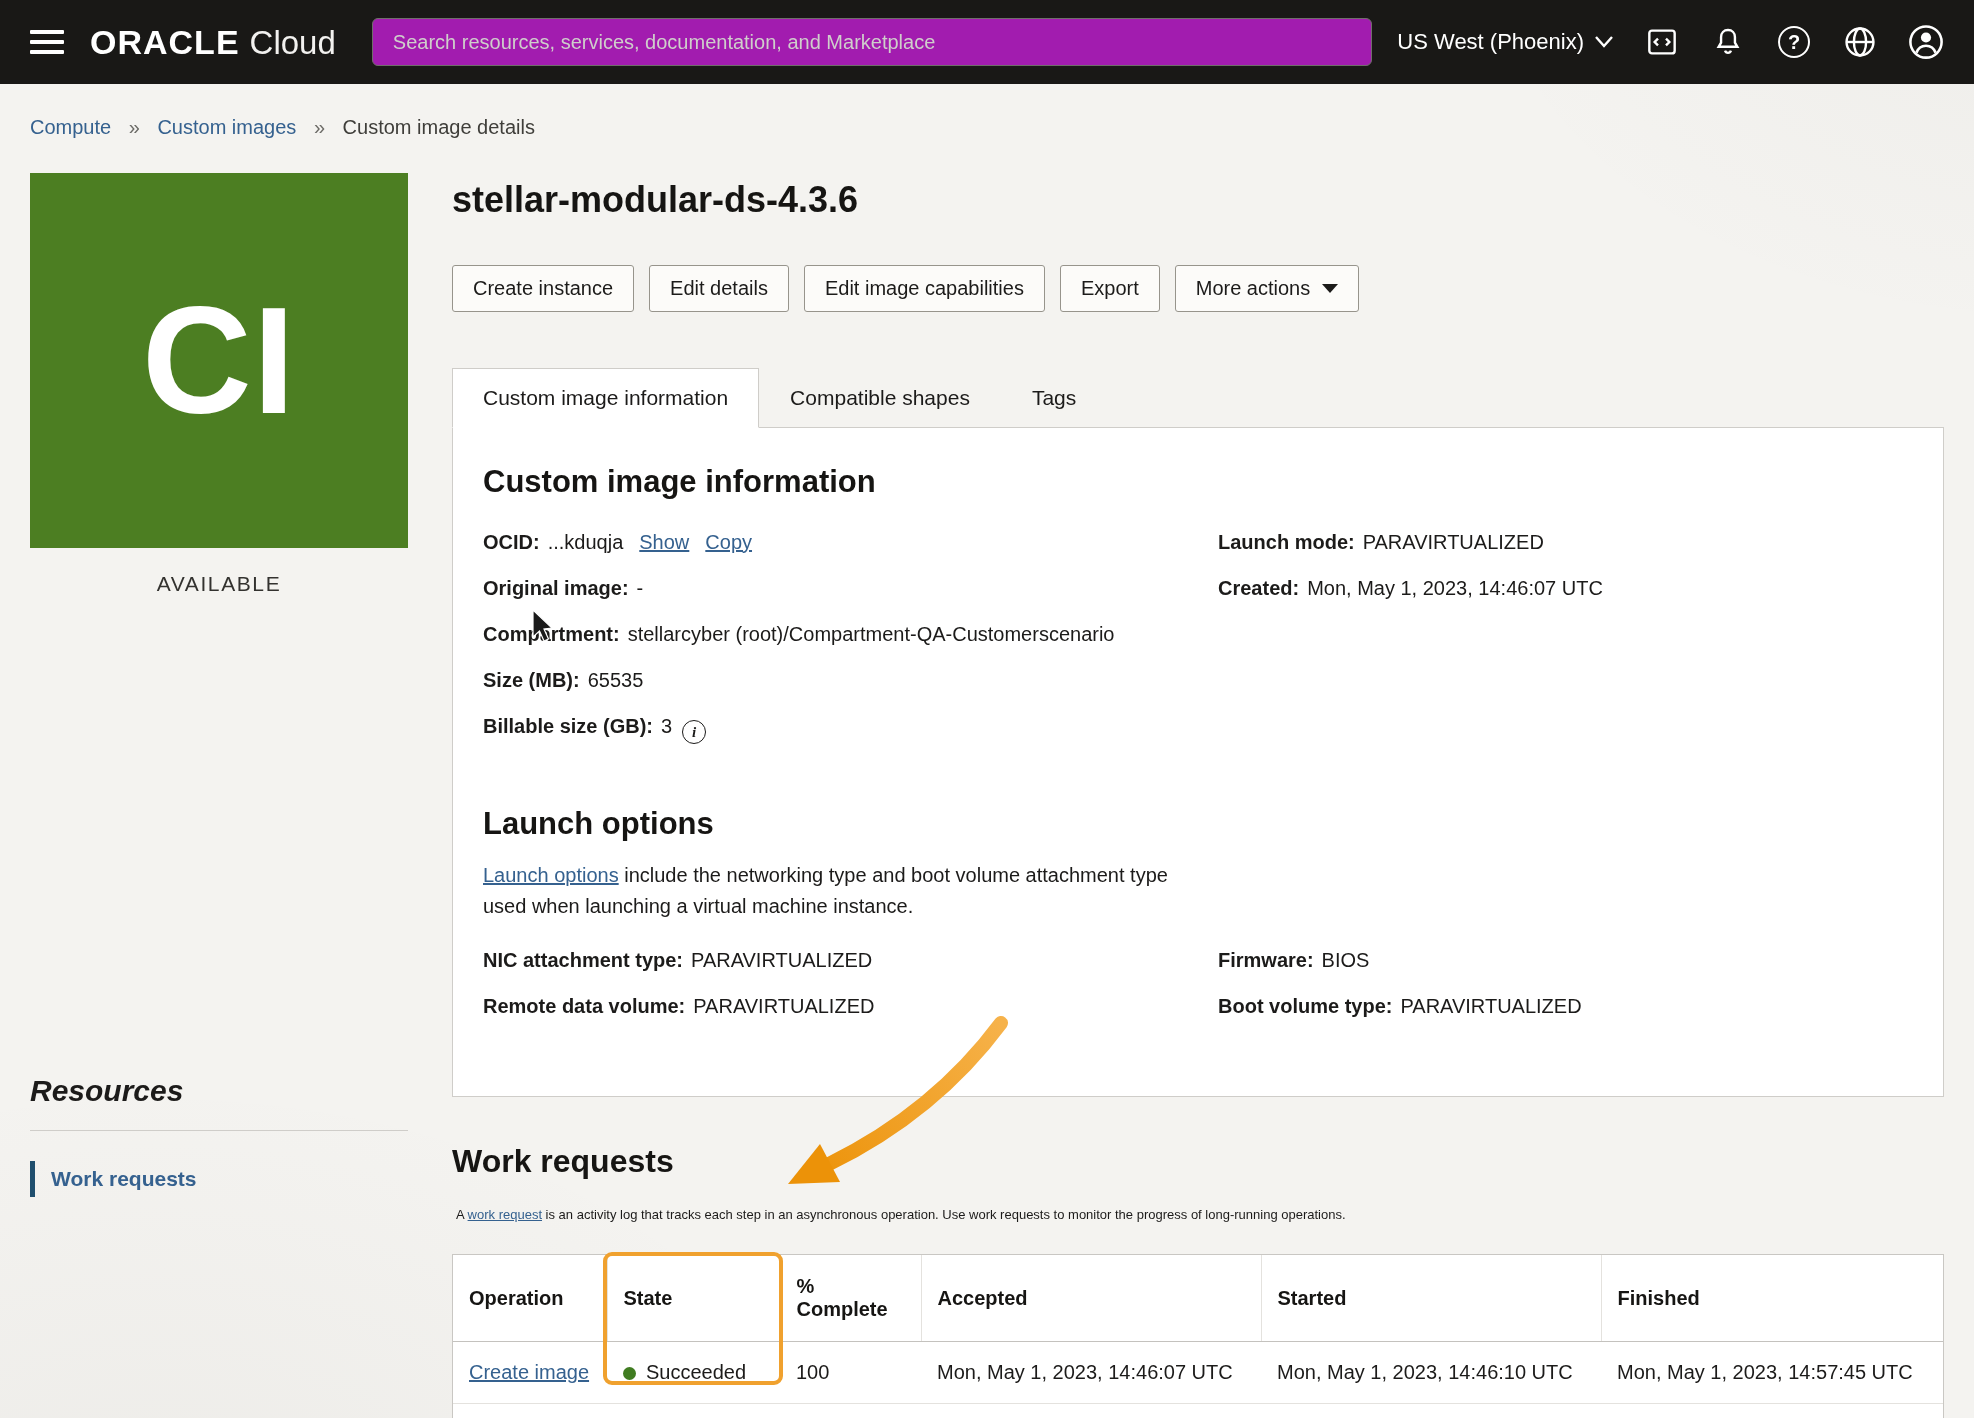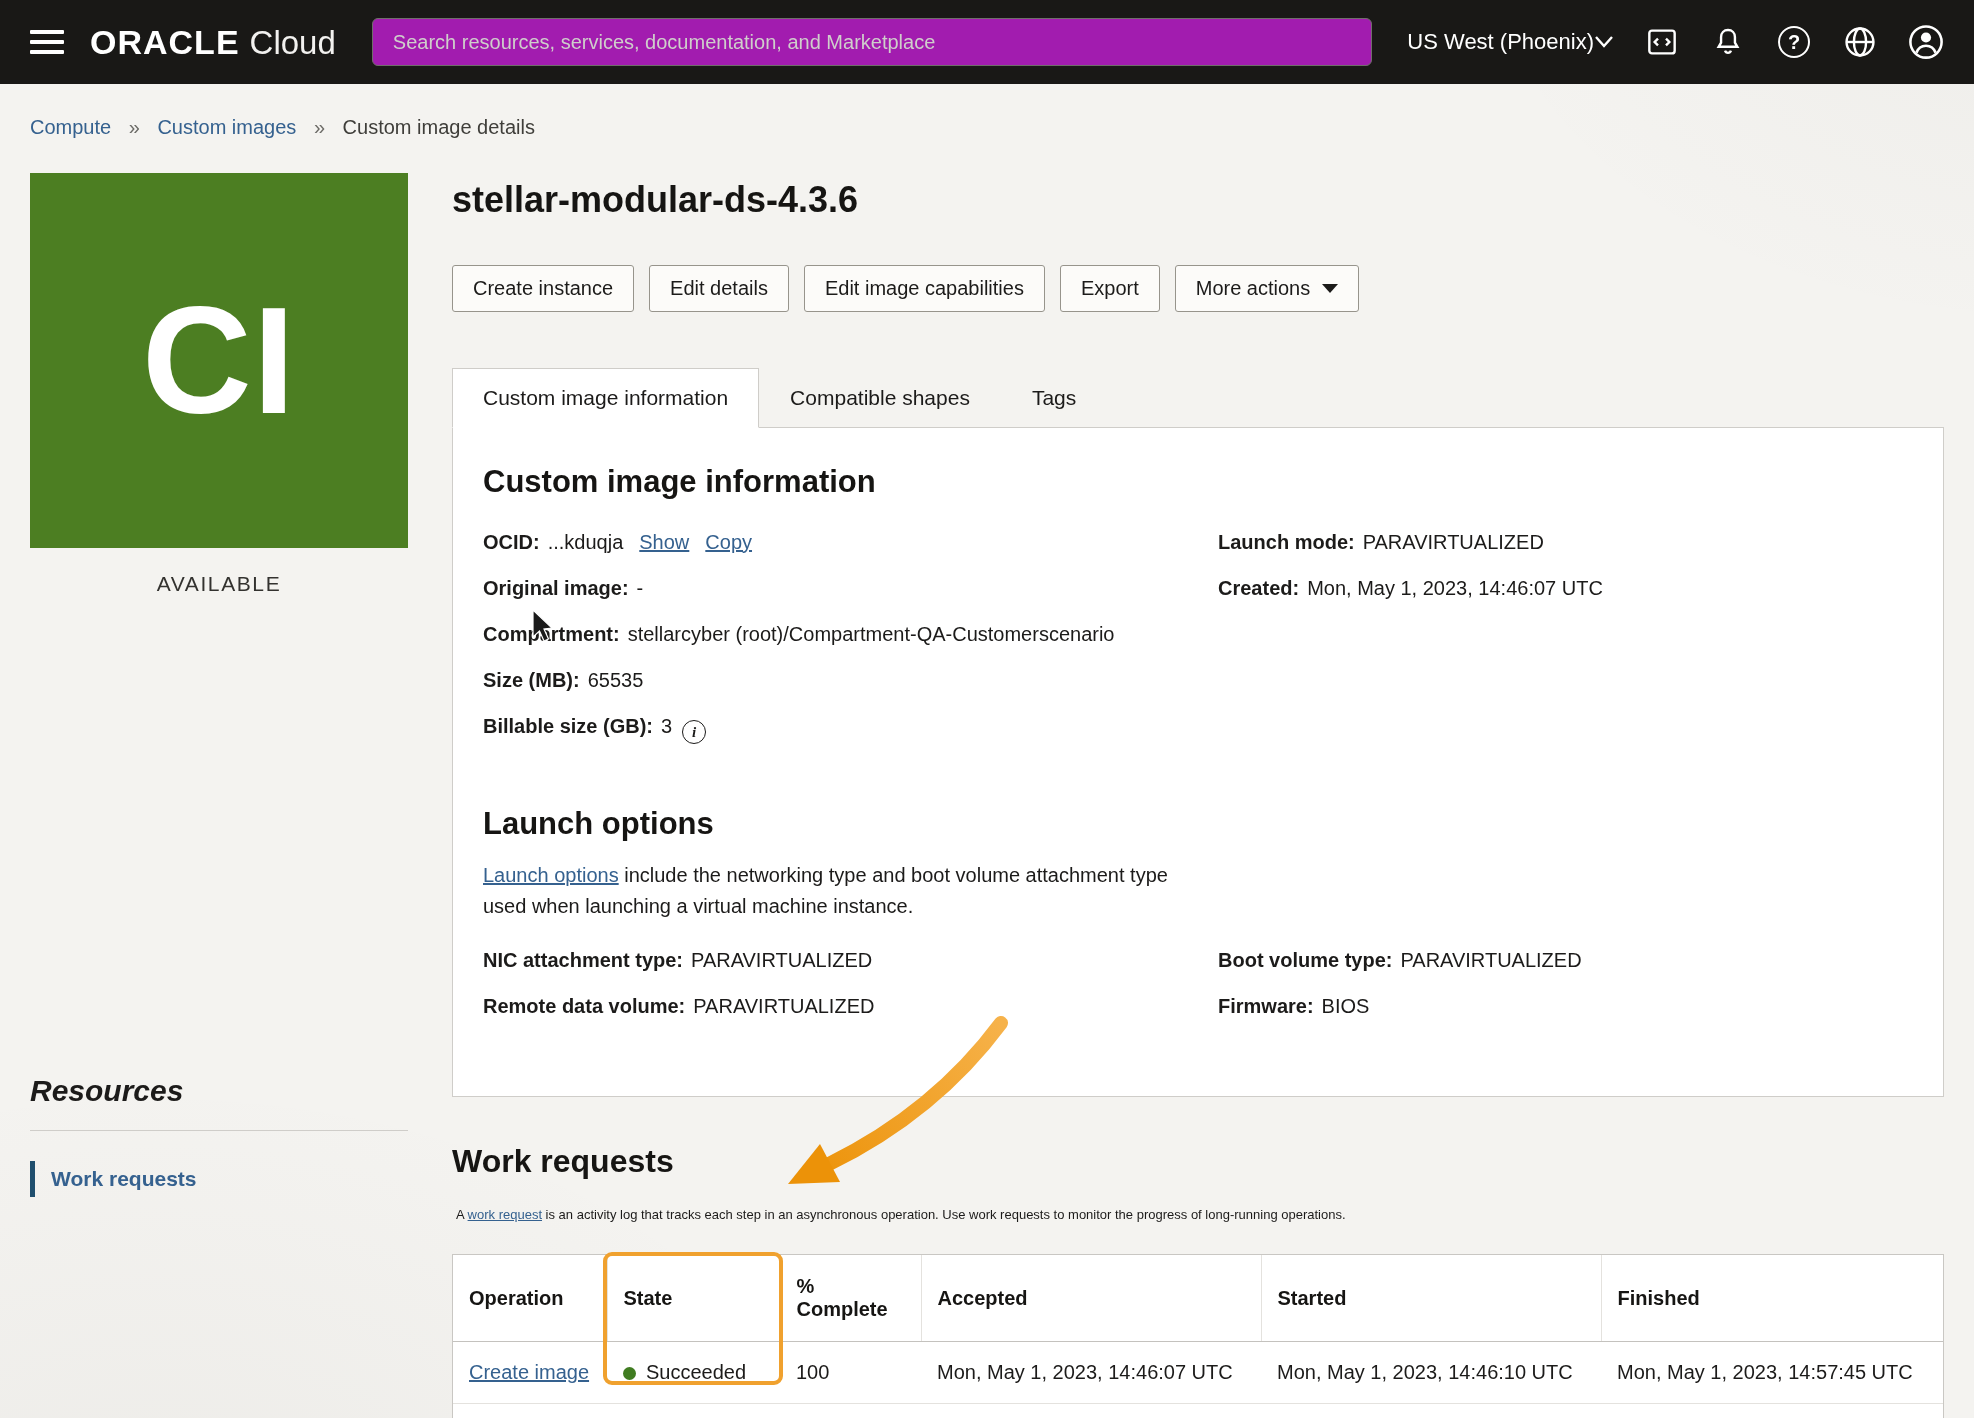--- a/index.html
+++ b/index.html
@@ -24,21 +24,21 @@
   .brand { display:flex; align-items:baseline; gap:10px; white-space:nowrap; cursor:pointer; }
   .brand-oracle { font-size:34px; font-weight:700; letter-spacing:1px; }
   .brand-cloud  { font-size:33px; font-weight:400; color:#f2f1ef; }
   .search {
     width:1000px; height:48px; margin-left:14px; background:#a21caf;
     border:1px solid #6f6e6a; border-radius:6px; color:#fff; padding:0 20px;
     font-size:20px; font-family:"Liberation Sans", sans-serif; outline:none;
   }
   .search::placeholder { color:#cfcecb; }
   .topbar-right { margin-left:auto; display:flex; align-items:center; gap:30px; }
-  .region { display:flex; align-items:center; font-size:22px; cursor:pointer; white-space:nowrap; }
+  .region { display:flex; align-items:center; gap:10px; font-size:22px; cursor:pointer; white-space:nowrap; }
   .tb-icon { width:36px; height:36px; display:flex; align-items:center; justify-content:center;
     background:none; border:none; padding:0; cursor:pointer; color:#fff; }
   .tb-icon svg { display:block; }
   .help-circle {
     width:32px; height:32px; border:2.4px solid #fff; border-radius:50%;
     display:flex; align-items:center; justify-content:center;
     font-size:20px; font-weight:700; color:#fff;
   }
 
   
@@ -250,24 +250,24 @@
           <div>
             <div class="field">
               <b>NIC attachment type:</b><span>PARAVIRTUALIZED</span>
             </div>
             <div class="field">
               <b>Remote data volume:</b><span>PARAVIRTUALIZED</span>
             </div>
           </div>
           <div>
             <div class="field">
+              <b>Firmware:</b><span>BIOS</span>
+            </div>
+            <div class="field">
               <b>Boot volume type:</b><span>PARAVIRTUALIZED</span>
-            </div>
-            <div class="field">
-              <b>Firmware:</b><span>BIOS</span>
             </div>
           </div>
         </div>
       </section>
 
       <h2 class="wr-heading">Work requests</h2>
       <p class="wr-desc"><span>A </span><a class="inline-link">work request</a><span> is an activity log that tracks each step in an asynchronous operation. Use work requests to monitor the progress of long-running operations.</span></p>
 
       <div class="table-wrap">
         <table>

